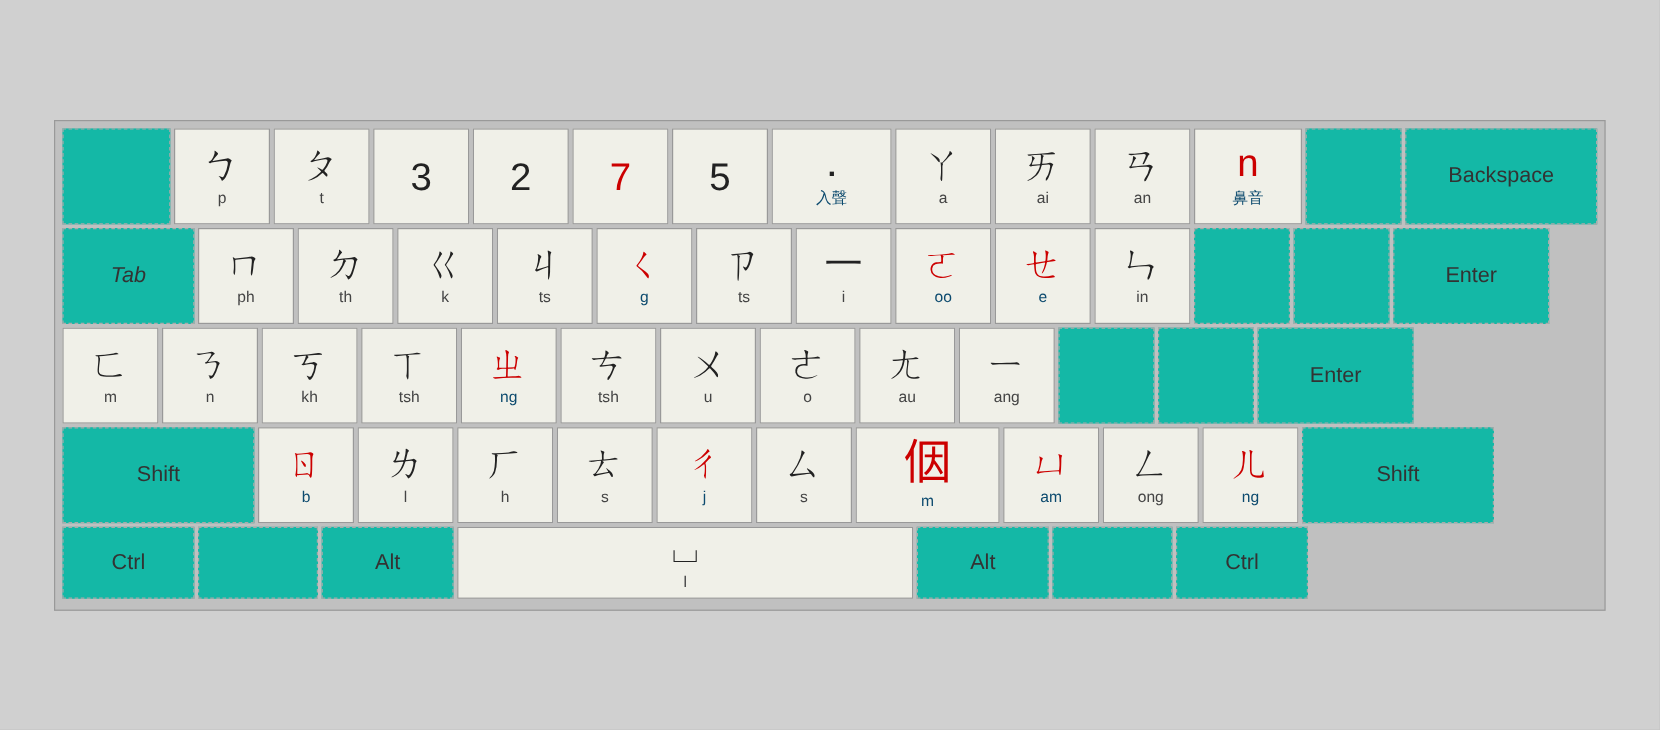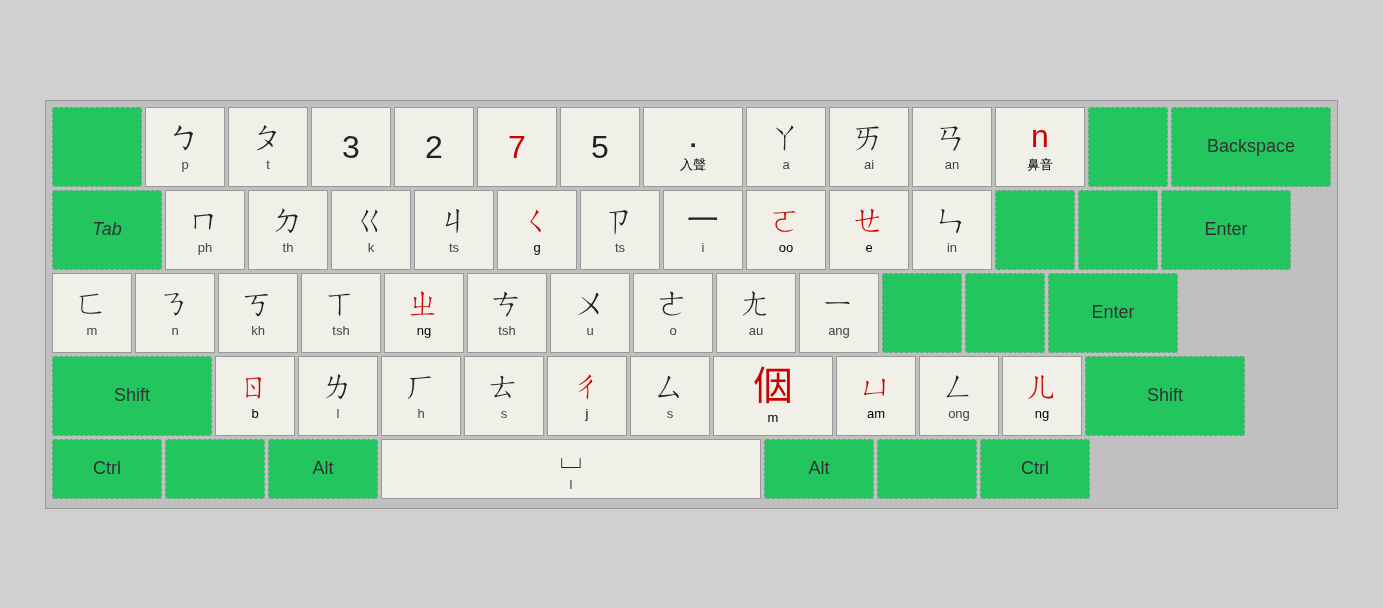--- a/index.html
+++ b/index.html
@@ -30,40 +30,40 @@
       flex-direction: column;
       align-items: center;
       justify-content: center;
       position: relative;
       min-height: 80px;
       min-width: 80px;
       padding: 4px;
       cursor: pointer;
     }
     .key.modifier {
-      background: #22c55e;
+      background: #14b8a6;
       min-width: 100px;
     }
     .key-main {
       font-size: 32px;
       font-weight: normal;
       color: #222;
       line-height: 1;
     }
     .key-main.red {
       color: #cc0000;
     }
     .key-sub {
       font-size: 13px;
       color: #444;
       margin-top: 4px;
       font-family: Arial, sans-serif;
     }
     .key-sub.red {
-      color: #000000;
+      color: #0c4a6e;
     }
     .modifier-label {
       font-size: 18px;
       color: #333;
     }
     .dashed-border {
       border-style: dashed;
       border-color: #aaa;
     }
   </style>

